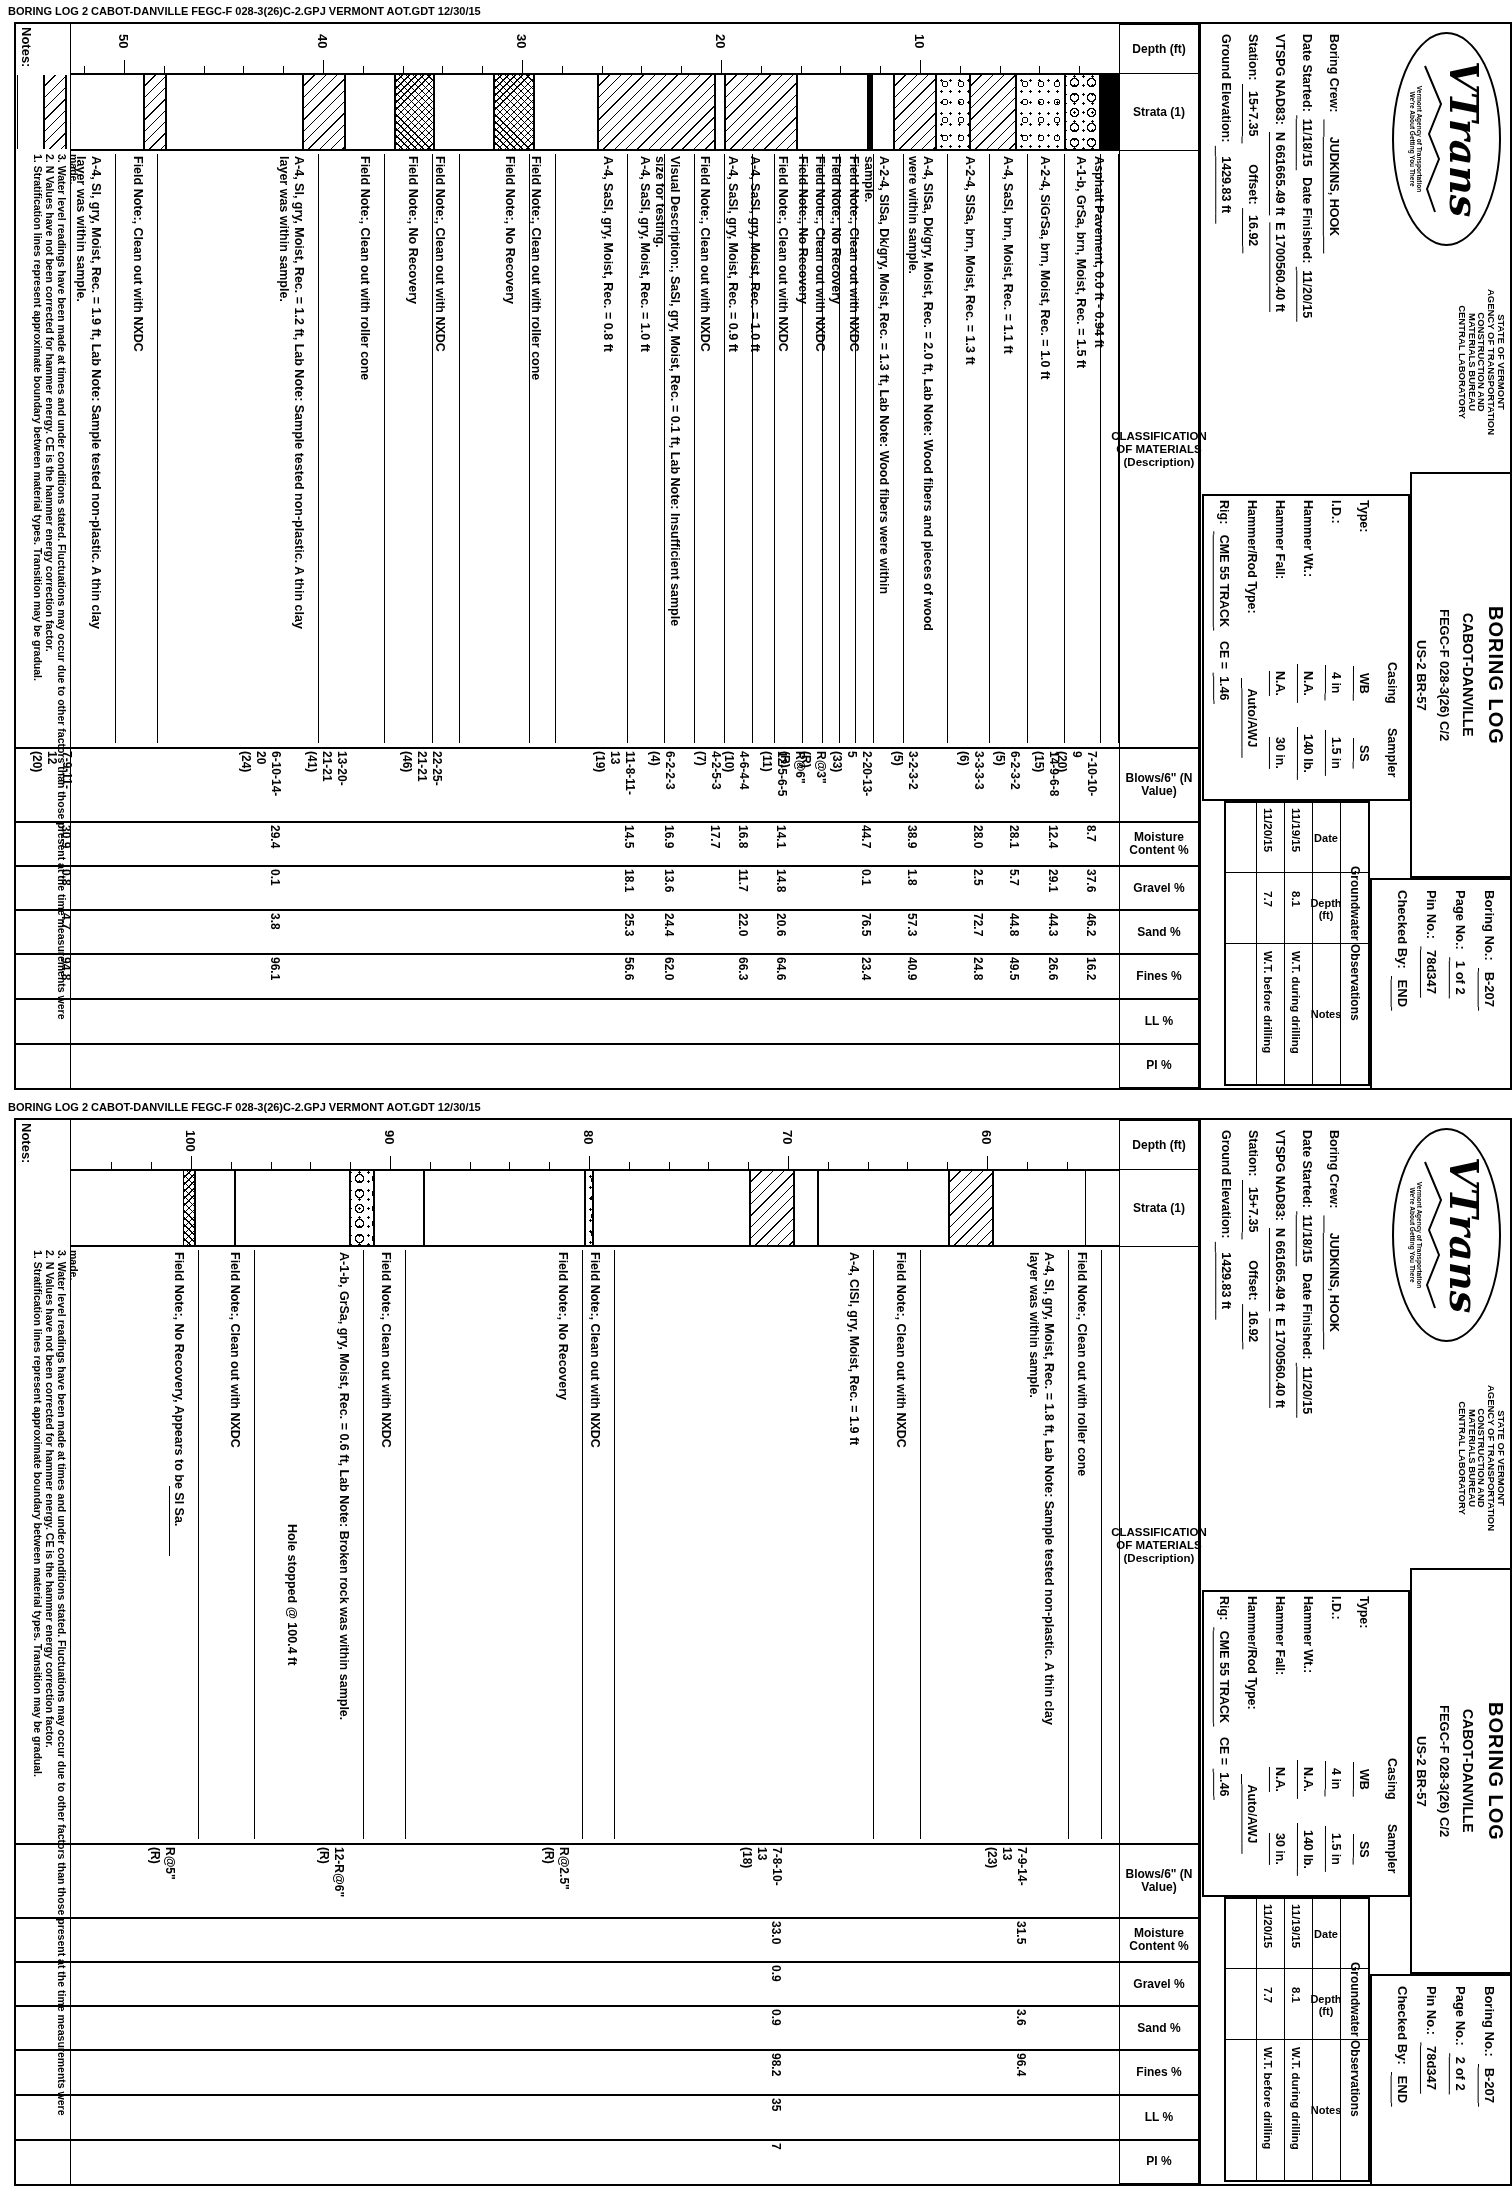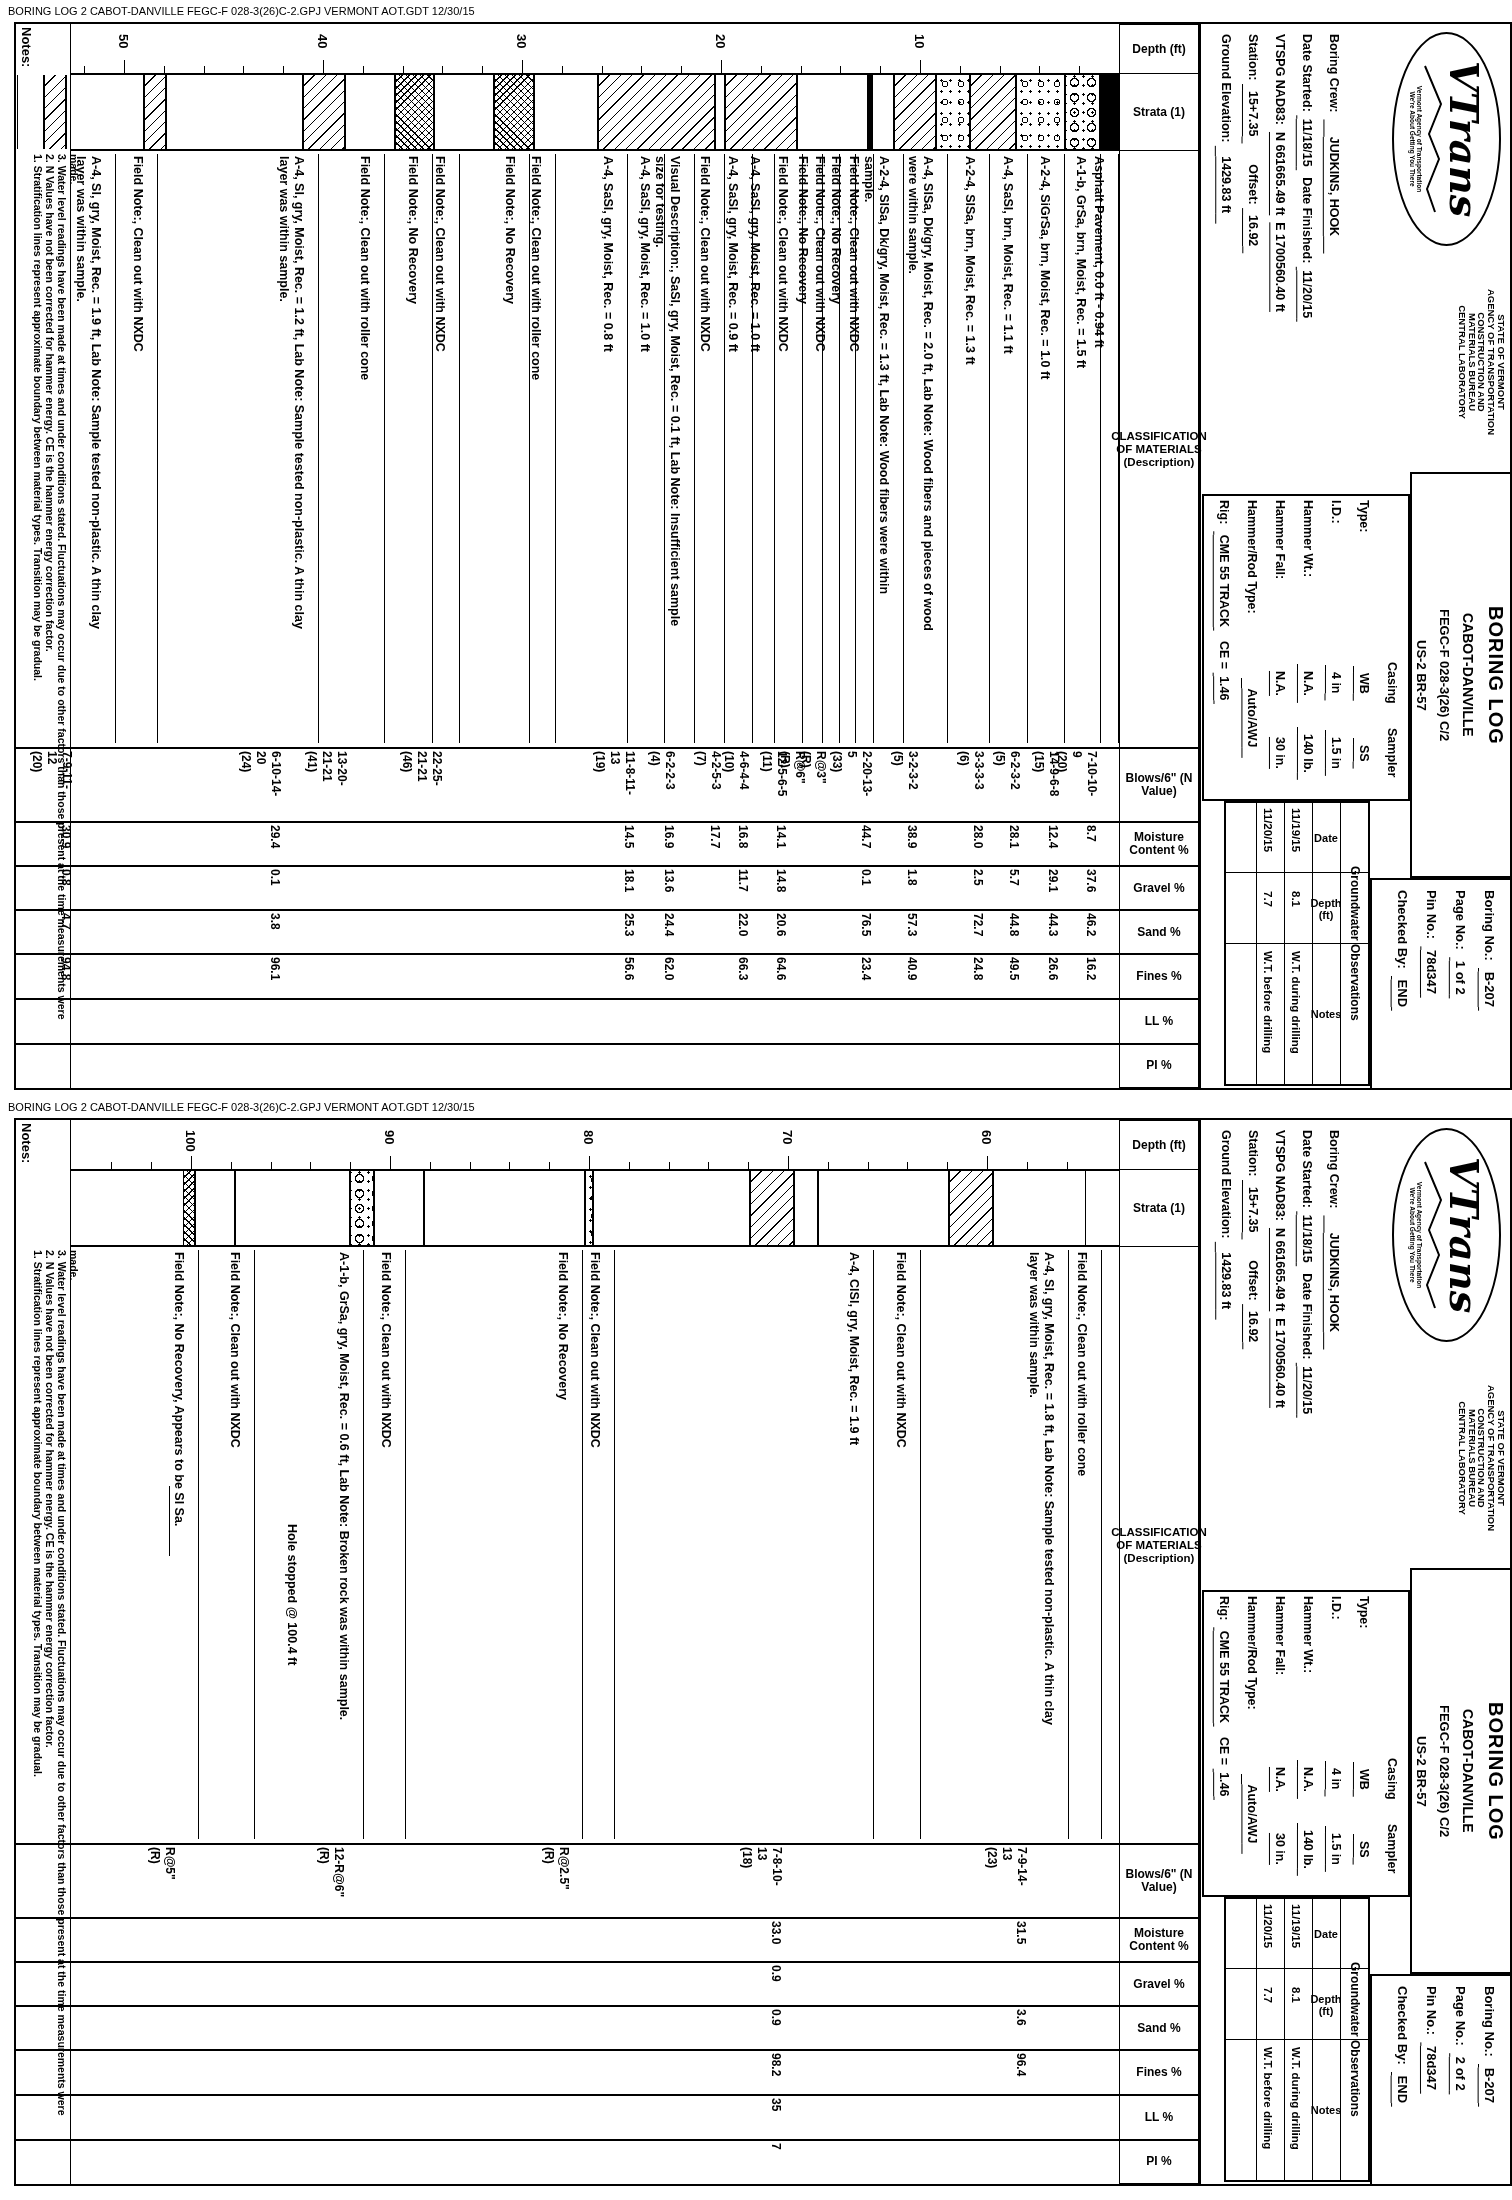--- a/index.html
+++ b/index.html
@@ -1,19 +1,19 @@
 <!DOCTYPE html>
 <html><head>
 <meta charset="utf-8">
 <style>
   html,body{margin:0;padding:0;background:#fff;}
   #page{position:relative;width:1512px;height:2200px;background:#fff;overflow:hidden;
         font-family:"Liberation Sans",sans-serif;color:#000;}
   .sheet{position:absolute;left:14px;width:1494px;height:1064px;border:2px solid #000;background:#fff;}
-  .banner{position:absolute;left:-8px;top:-19px;font-size:11px;font-weight:normal;letter-spacing:0;white-space:nowrap;}
+  .banner{position:absolute;left:-8px;top:-19px;font-size:11px;font-weight:bold;letter-spacing:0;white-space:nowrap;}
   .v{writing-mode:vertical-rl;text-orientation:mixed;}
   .vlr{writing-mode:vertical-lr;text-orientation:mixed;}
   .abs{position:absolute;}
   .hline{position:absolute;background:#000;height:2px;}
   .vline{position:absolute;background:#000;width:2px;}
   .cell{position:absolute;border:1px solid #000;display:flex;align-items:center;justify-content:center;
         text-align:center;font-weight:bold;font-size:12px;line-height:13px;padding:2px;box-sizing:border-box;}
   .tick{position:absolute;width:1px;background:#000;}
   .dlabel{position:absolute;font-size:13px;font-weight:bold;}
   .strata{position:absolute;box-sizing:border-box;border-left:1px solid #000;border-right:1px solid #000;}

